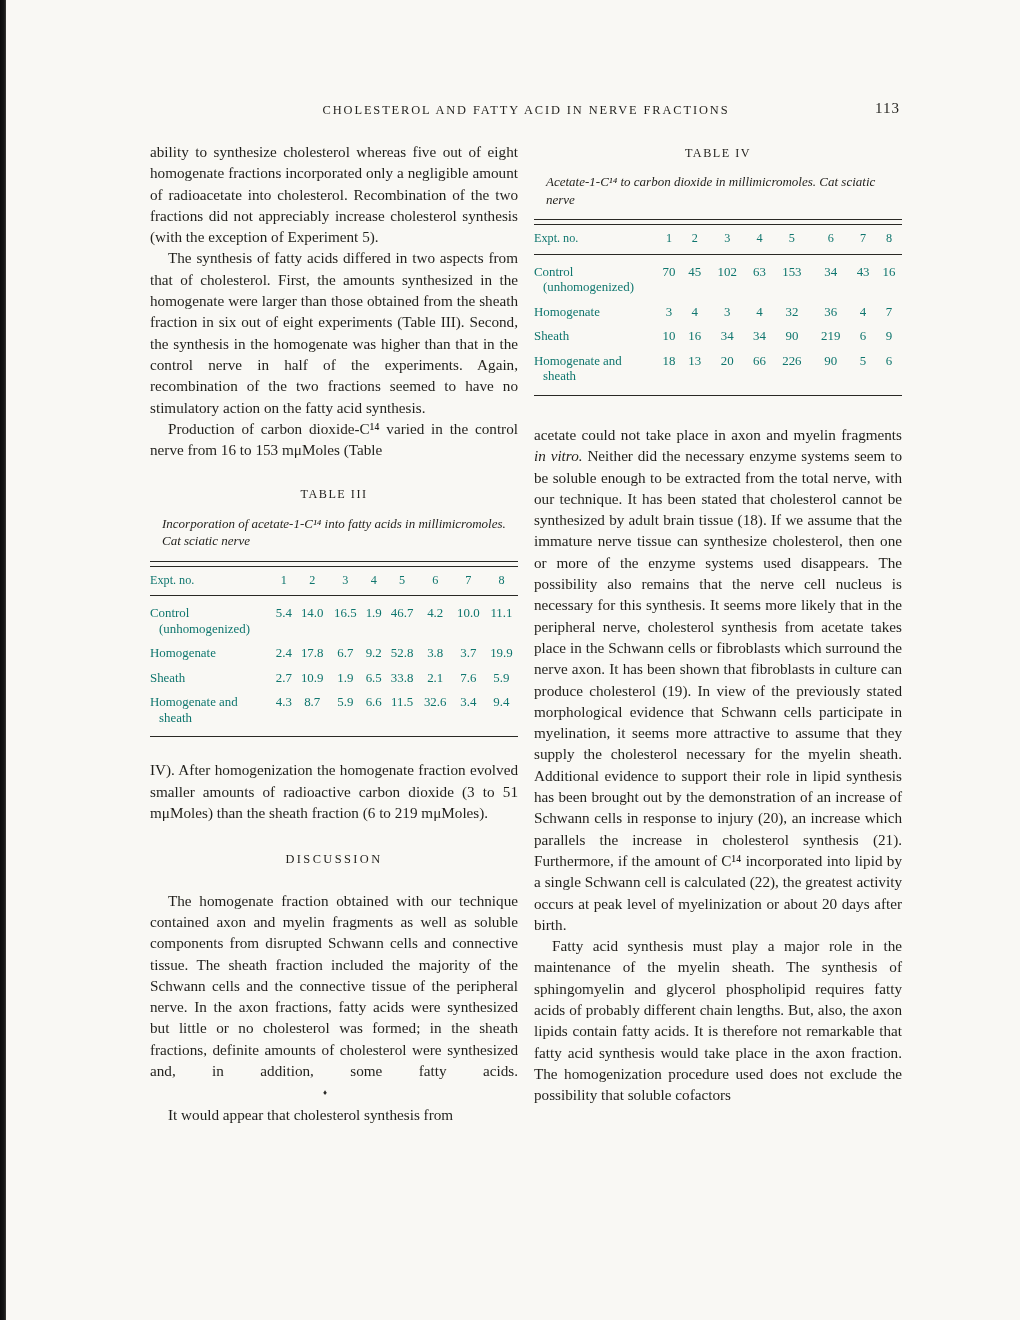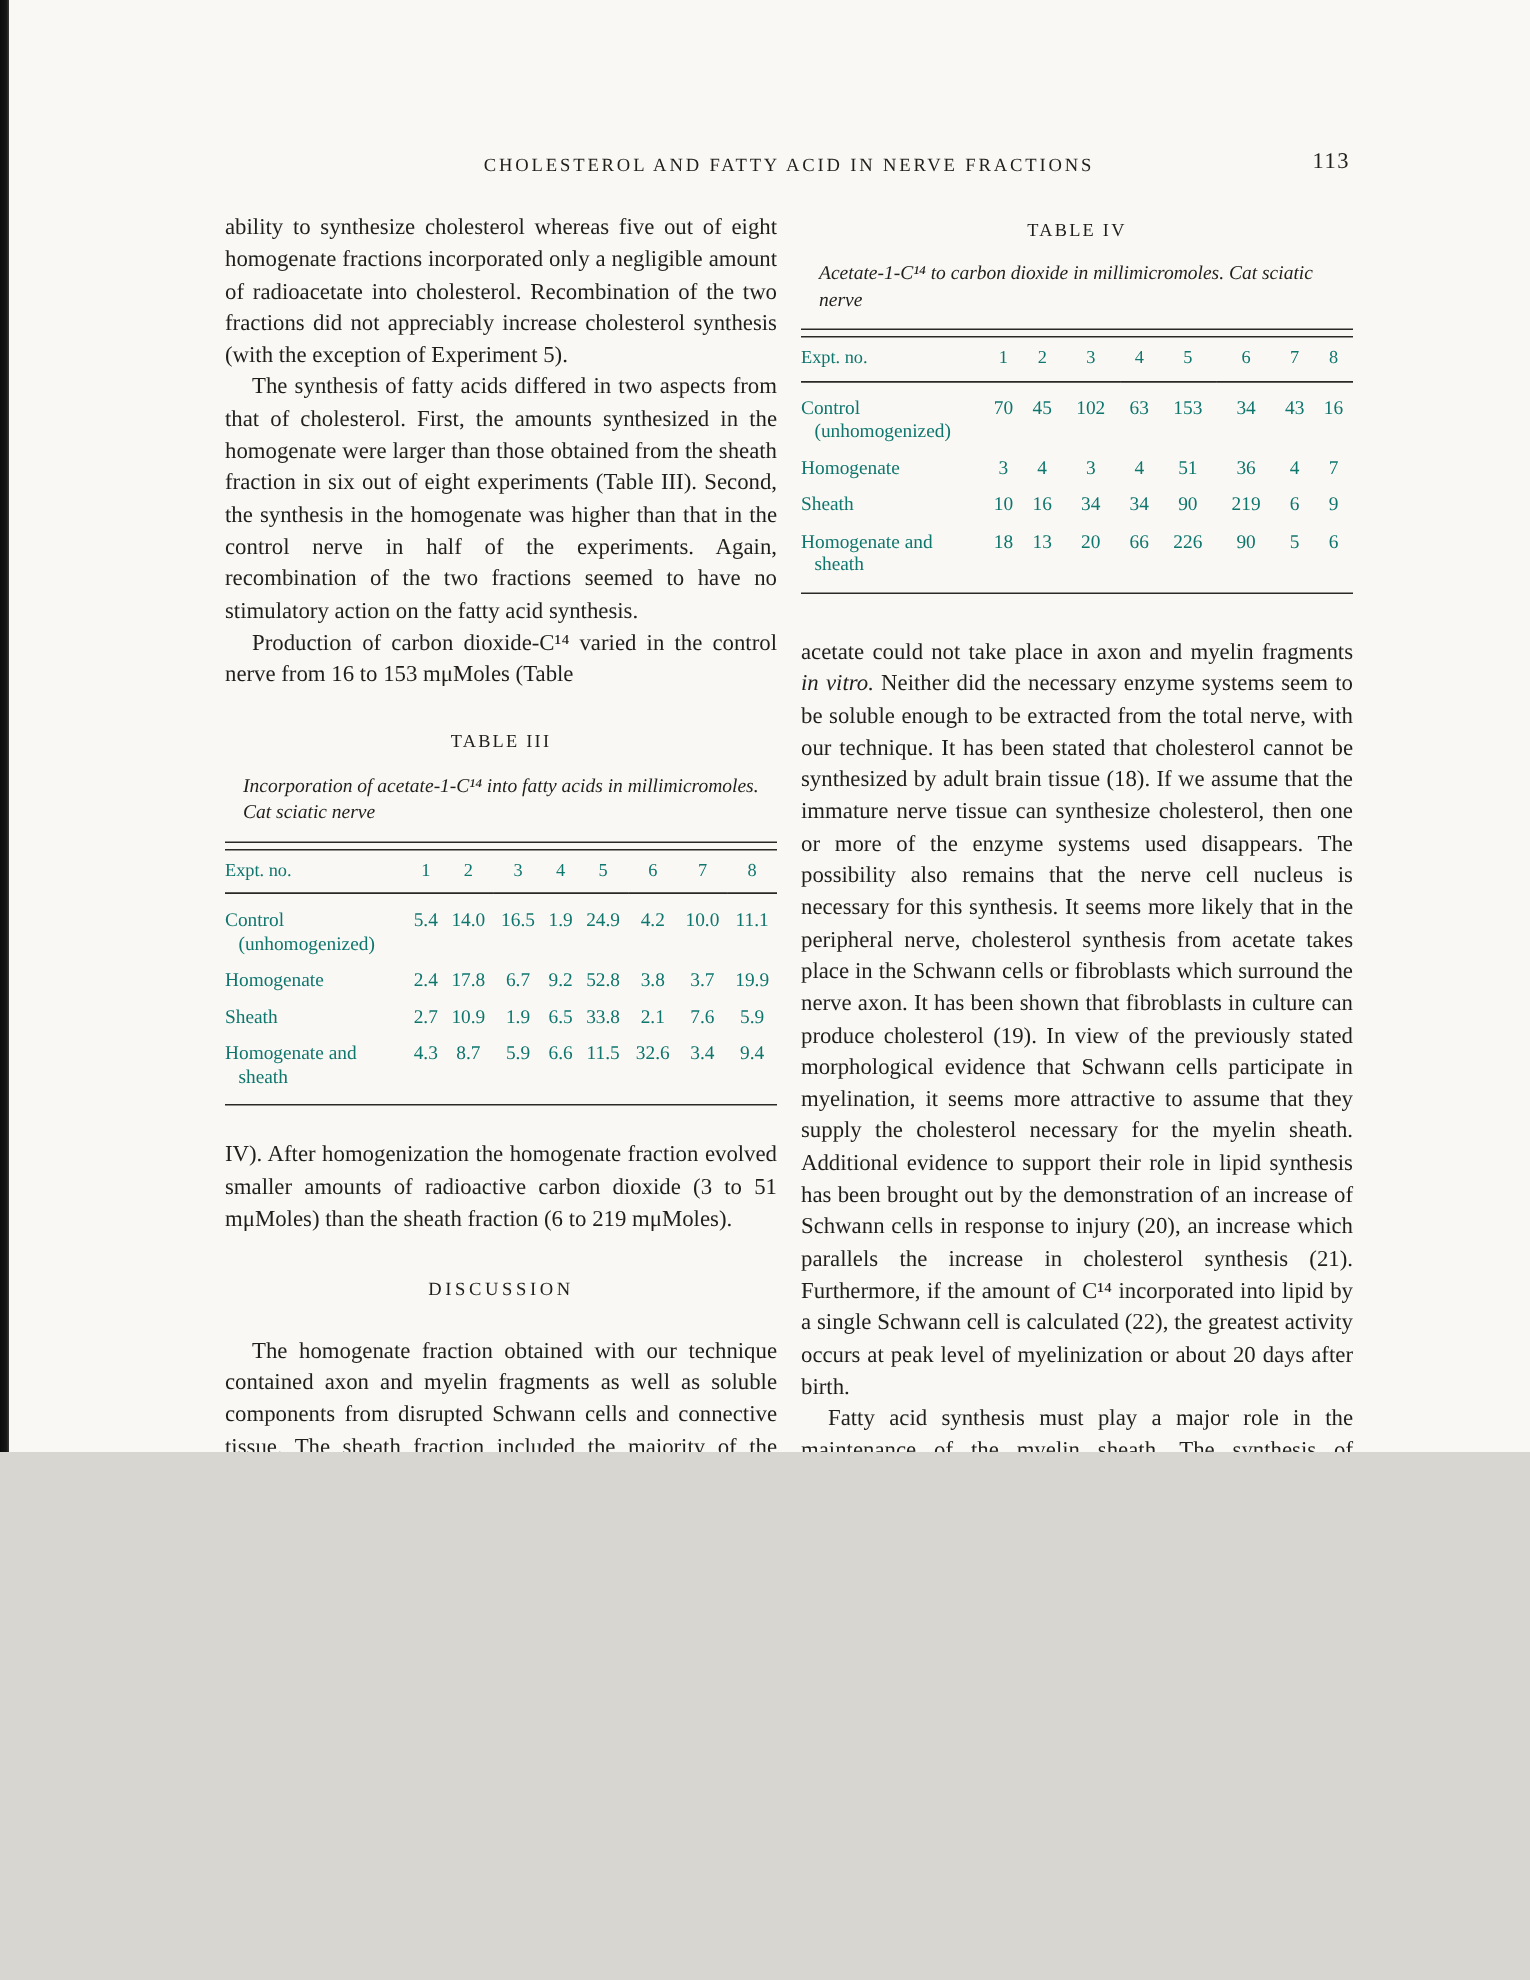--- a/index.html
+++ b/index.html
@@ -3,21 +3,21 @@
 <meta charset="utf-8">
 <style>
   html, body { margin: 0; padding: 0; }
   body {
     width: 1020px; height: 1320px;
     background: #d8d6d0;
     font-family: "Liberation Serif", "DejaVu Serif", serif;
   }
   .page {
     position: relative;
-    width: 1020px; height: 968px;
+    width: 1020px; height: 1320px;
     background: #f9f8f4;
     overflow: hidden;
     color: #201f1b;
   }
   .scan-edge {
     position: absolute; left: 0; top: 0;
     width: 6px; height: 1320px;
     background: linear-gradient(to right, #0b0b0b 0%, #161616 70%, #3c3b38 100%);
   }
   .content {
@@ -135,21 +135,21 @@
                   <th>8</th>
                 </tr>
               </thead>
               <tbody>
                 <tr>
                   <td class="lbl">Control<span class="lbl2">(unhomogenized)</span></td>
                   <td>5.4</td>
                   <td>14.0</td>
                   <td>16.5</td>
                   <td>1.9</td>
-                  <td>24.9</td>
+                  <td>46.7</td>
                   <td>4.2</td>
                   <td>10.0</td>
                   <td>11.1</td>
                 </tr>
                 <tr>
                   <td class="lbl">Homogenate</td>
                   <td>2.4</td>
                   <td>17.8</td>
                   <td>6.7</td>
                   <td>9.2</td>
@@ -224,21 +224,21 @@
                   <td>34</td>
                   <td>43</td>
                   <td>16</td>
                 </tr>
                 <tr>
                   <td class="lbl">Homogenate</td>
                   <td>3</td>
                   <td>4</td>
                   <td>3</td>
                   <td>4</td>
-                  <td>51</td>
+                  <td>32</td>
                   <td>36</td>
                   <td>4</td>
                   <td>7</td>
                 </tr>
                 <tr>
                   <td class="lbl">Sheath</td>
                   <td>10</td>
                   <td>16</td>
                   <td>34</td>
                   <td>34</td>

